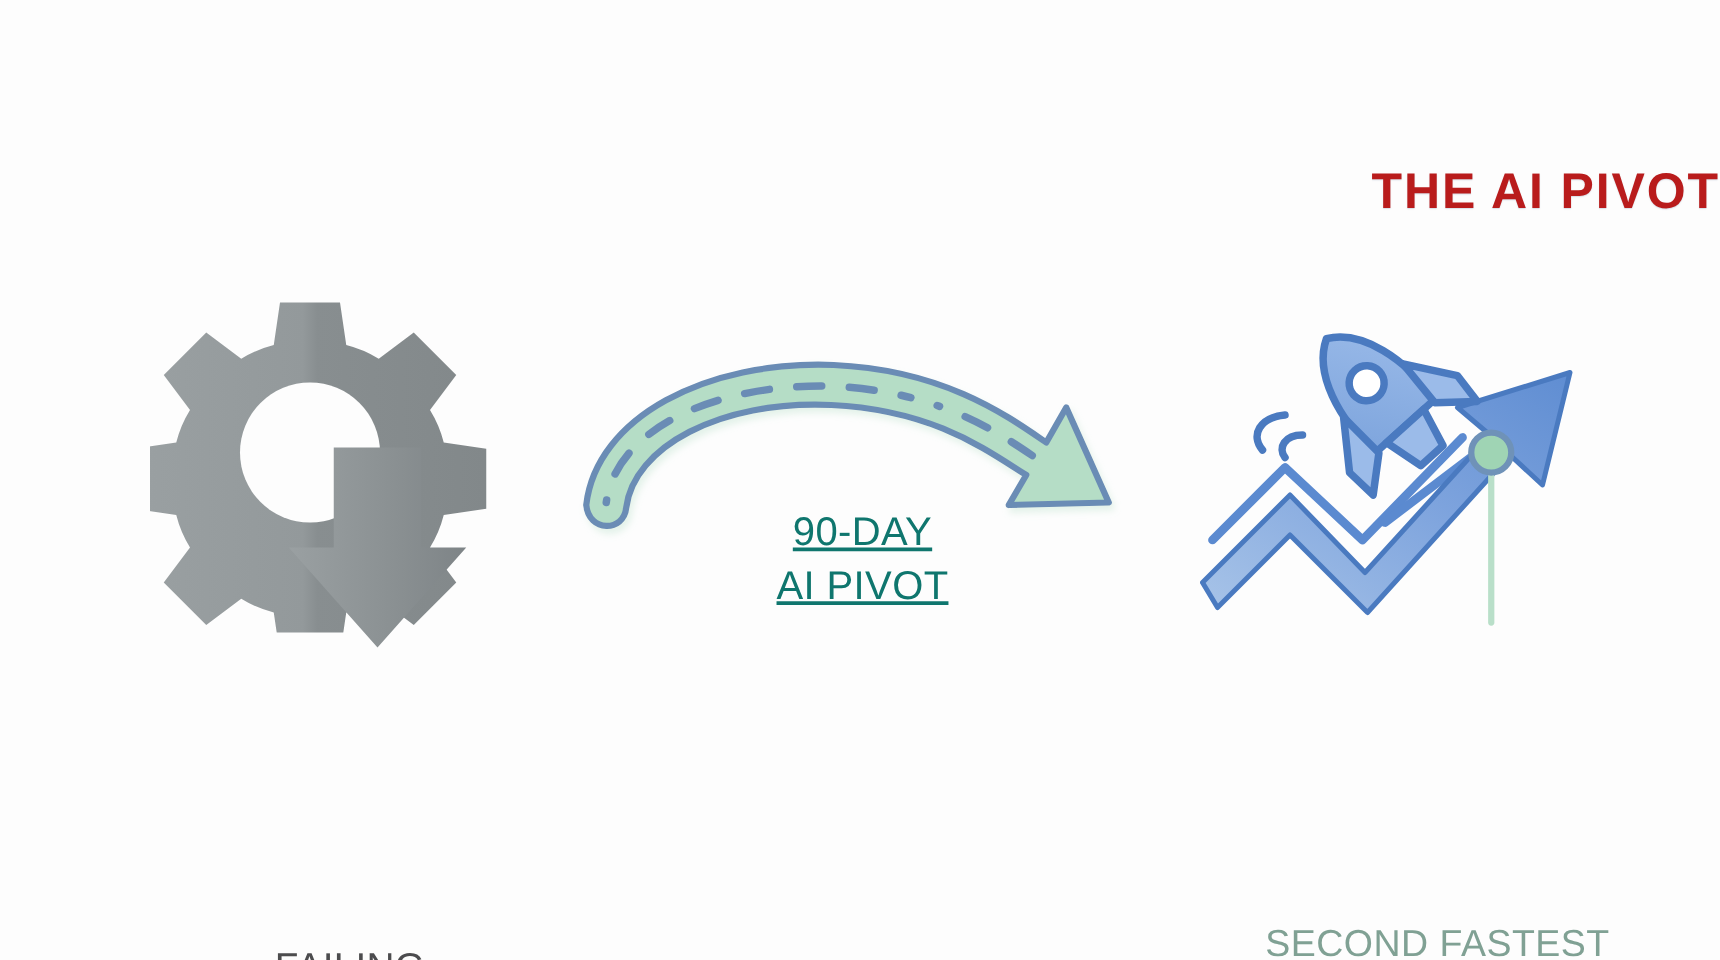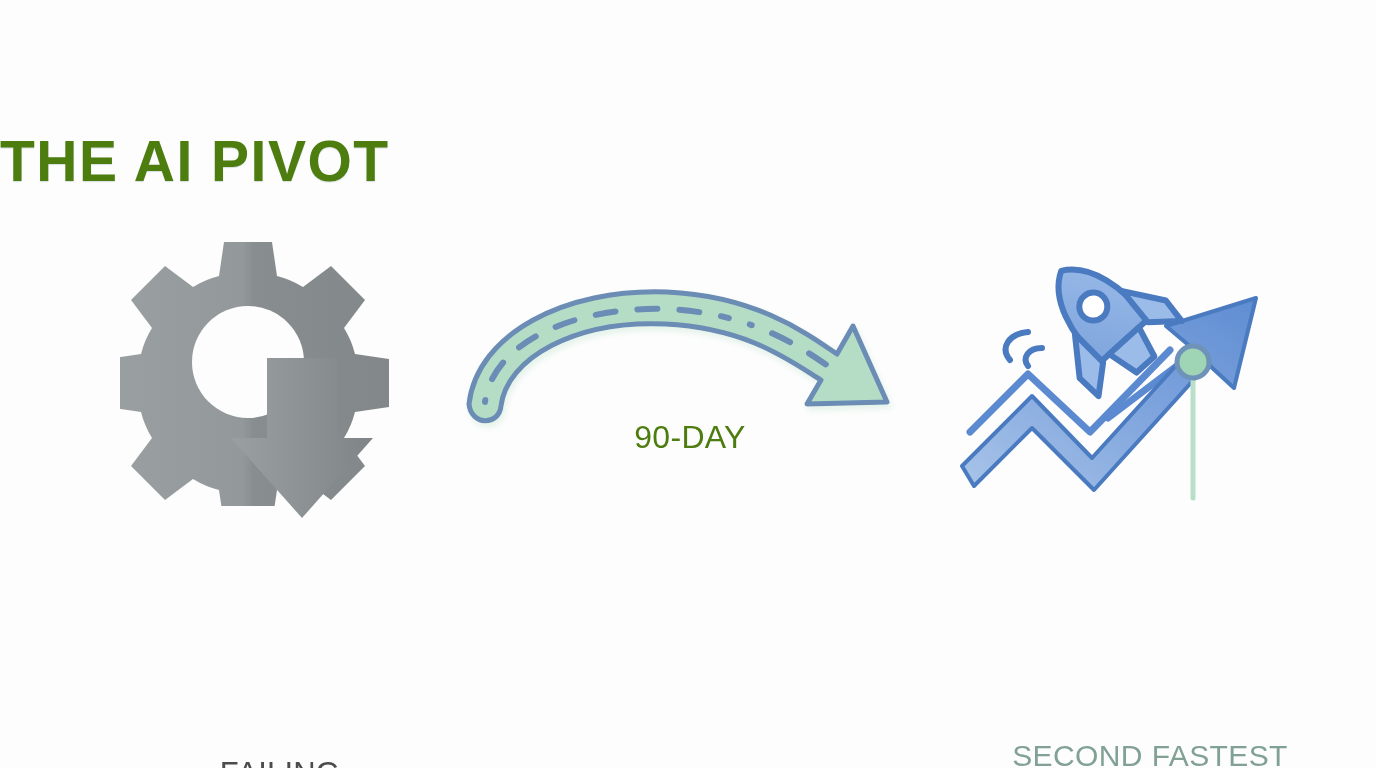--- a/index.html
+++ b/index.html
@@ -17,25 +17,25 @@
     background: #fdfdfd;
     overflow: hidden;
   }
 
   
   #page-title {
     position: absolute;
     left: 0;
     top: 133px;
     width: 1376px;
-    text-align: left;
-    font-size: 57px;
+    text-align: right;
+    font-size: 40px;
     font-weight: bold;
     letter-spacing: 1.5px;
-    color: #4d7c0f;
+    color: #b91c1c;
     line-height: 1;
     white-space: nowrap;
     text-shadow: 0 1px 1px rgba(120,140,170,0.28);
   }
 
   
   #stage-left {
     position: absolute;
     left: 120px;
     top: 236px;
@@ -73,28 +73,29 @@
   #curve-arrow-wrap {
     position: absolute;
     left: 0;
     top: 0;
     width: 470px;
     height: 160px;
   }
   #caption-center {
     position: absolute;
     left: 0;
-    top: 136px;
+    top: 124px;
     width: 470px;
     text-align: center;
     font-size: 32px;
     font-weight: 400;
-    color: #4d7c0f;
+    color: #0f766e;
     line-height: 1.35;
     letter-spacing: 0.3px;
+    text-decoration: underline;
   }
 
   
   #stage-right {
     position: absolute;
     left: 980px;
     top: 236px;
     width: 330px;
     height: 380px;
   }
@@ -202,20 +203,21 @@
                    C 120 40, 52 78, 46 126
                    C 44 146, 16 146, 14 124 Z" fill="#b5ddc6" stroke="#6b8cb5" stroke-width="5" stroke-linejoin="round" stroke-linecap="round"></path>
 
           <path d="M30 122 C 38 62, 120 26, 212 29 C 296 33, 344 66, 376 88" fill="none" stroke="#6b8cb5" stroke-width="6" stroke-linecap="round" stroke-dasharray="2 22 20 22 20 22 20 22 20 22 20 22 20 22 8 22"></path>
         </g>
       </svg>
     </div>
 
     <div id="caption-center">
       <span class="cap-line">90-DAY</span>
+      <span class="cap-line">AI PIVOT</span>
     </div>
   </div>
 
   <div id="stage-right">
 
     <div id="rocket-chart-wrap">
       <svg width="330" height="270" viewBox="0 0 330 270">
         <defs>
           <linearGradient id="chartGrad" x1="0" y1="1" x2="1" y2="0">
             <stop offset="0%" stop-color="#a8c4e8"></stop>

